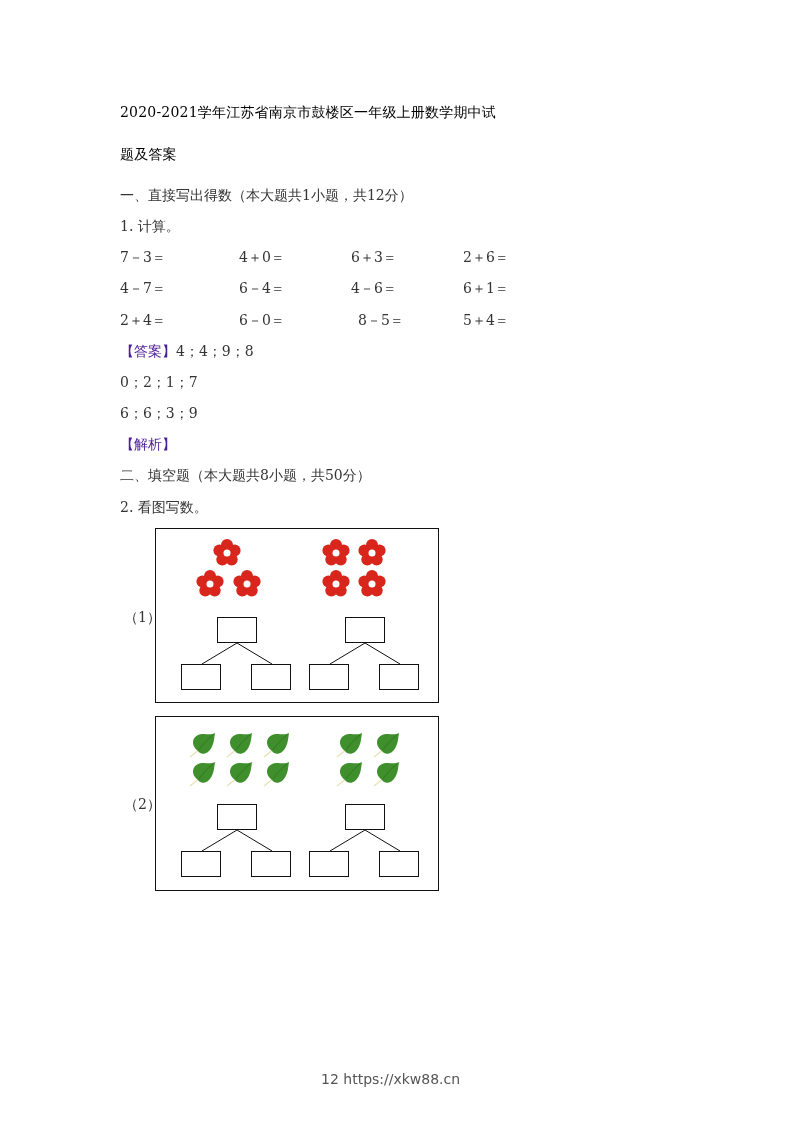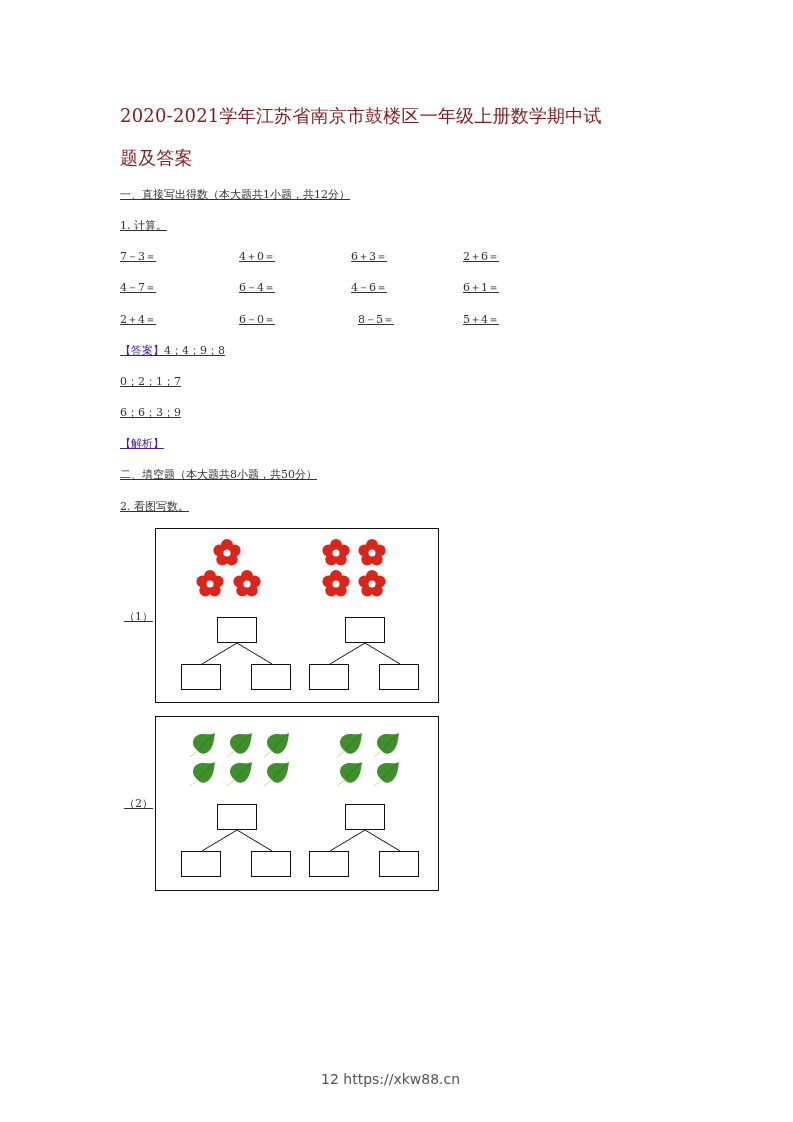--- a/index.html
+++ b/index.html
@@ -1,20 +1,20 @@
 <!DOCTYPE html>
 <html><head>
 <meta charset="utf-8">
 <style>
   html, body { margin: 0; padding: 0; background: #ffffff; }
   body { width: 793px; height: 1122px; position: relative; overflow: hidden;
          font-family: "DejaVu Serif", "Liberation Serif", serif; color: #222; }
   .abs { position: absolute; white-space: nowrap; }
-  .title { font-size: 18px; color: #7f1d1d; letter-spacing: 0.2px; }
-  .t { font-size: 11px; color: #333; text-decoration: underline; }
+  .title { font-size: 14px; color: #000000; letter-spacing: 0.2px; }
+  .t { font-size: 14px; color: #333; }
   .blue { color: #4c1d95; }
   .figbox { position: absolute; border: 1px solid #111; background: #fff; }
   .nbox { position: absolute; border: 1px solid #111; background: #fff; width: 40px; height: 26px; box-sizing: border-box; }
   .footer { font-family: "DejaVu Sans", "Liberation Sans", sans-serif; font-size: 14px; color: #555; }
   svg { display: block; }
 </style>
 </head>
 <body>
 
 <div class="abs title" style="left:120px; top:104px;">2020-2021学年江苏省南京市鼓楼区一年级上册数学期中试</div>

